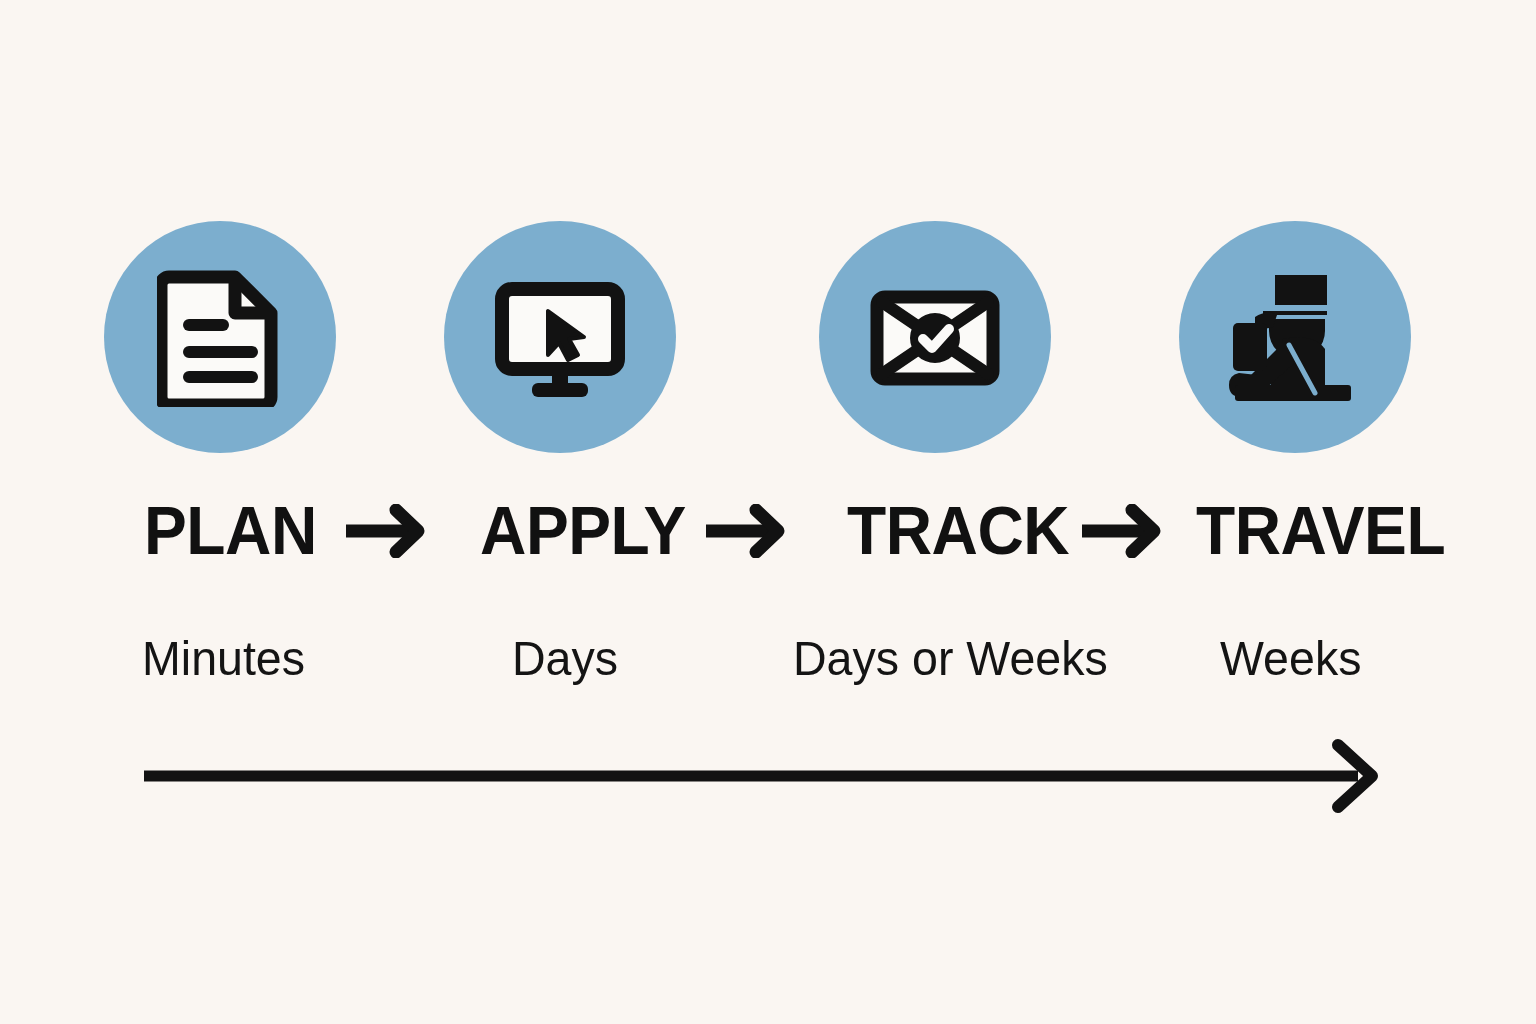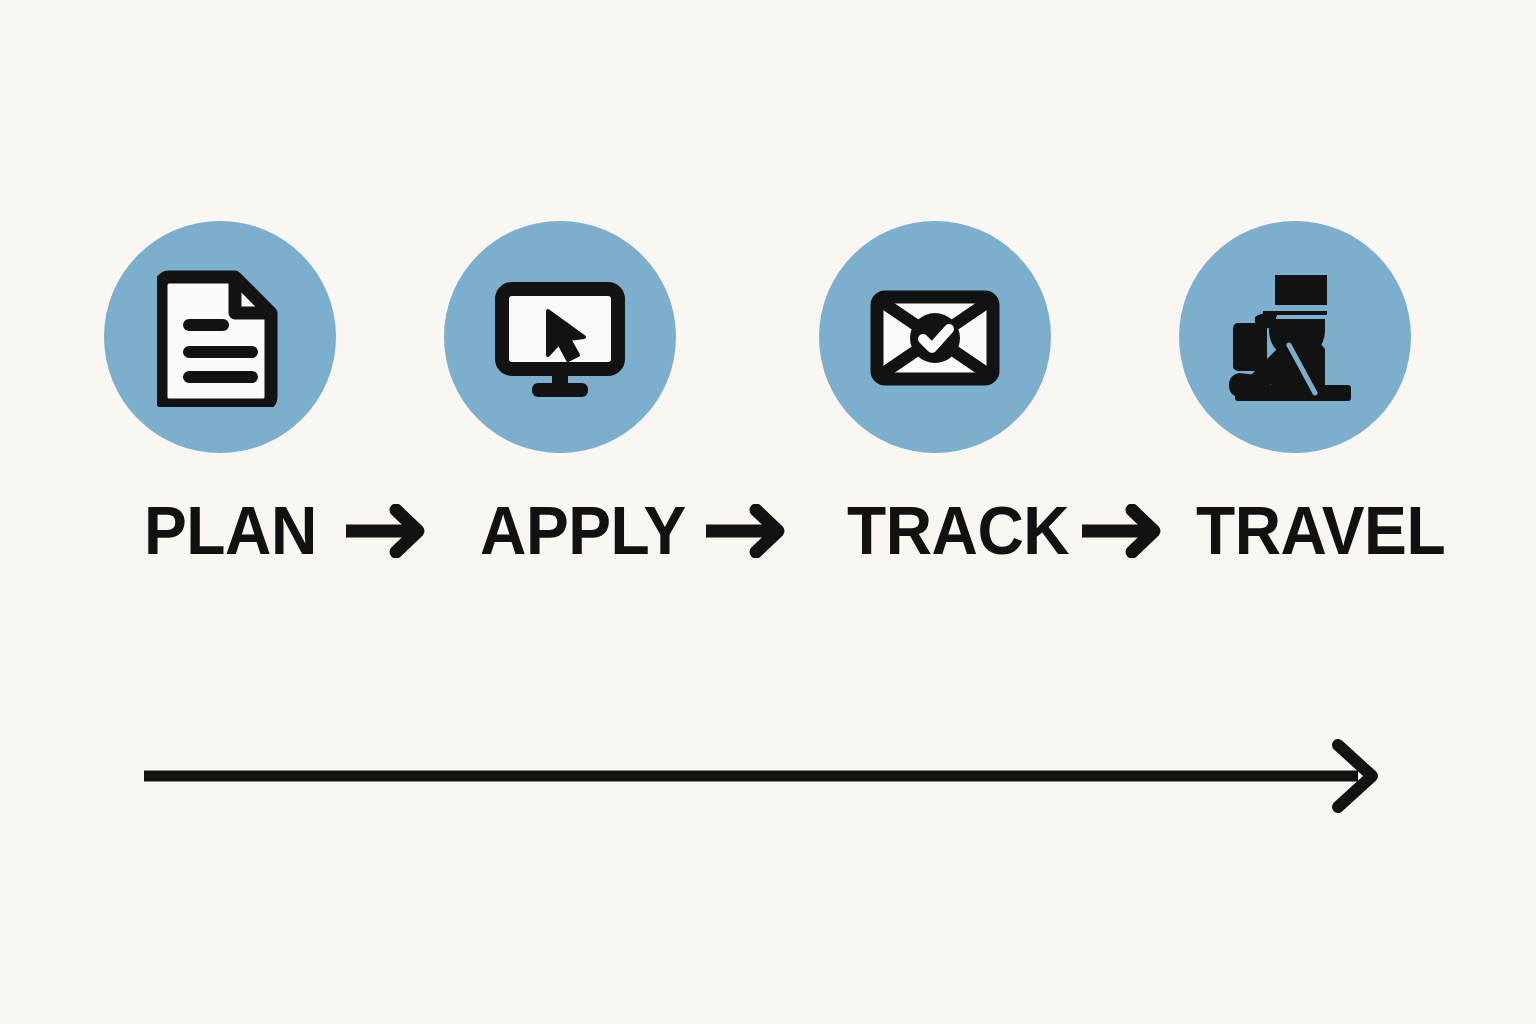--- a/index.html
+++ b/index.html
@@ -211,20 +211,26 @@
     <span class="step-arrow arrow-3">
       <svg viewBox="0 0 84 54" width="84" height="54" aria-hidden="true">
         <line x1="2" y1="27" x2="68" y2="27" stroke="#121212" stroke-width="13"></line>
         <path d="M52 6 L74 27 L52 48" fill="none" stroke="#121212" stroke-width="13" stroke-linecap="round" stroke-linejoin="round"></path>
       </svg>
     </span>
 
     <div class="step-name name-4">TRAVEL</div>
   </div>
 
+  <div class="durrow">
+    <div class="duration dur-1">Minutes</div>
+    <div class="duration dur-2">Days</div>
+    <div class="duration dur-3">Days or Weeks</div>
+    <div class="duration dur-4">Weeks</div>
+  </div>
 
   <div class="timeline">
     <svg viewBox="0 0 1270 84" width="1270" height="84" aria-hidden="true">
       <line x1="14" y1="41" x2="1228" y2="41" stroke="#121212" stroke-width="11"></line>
       <path d="M1208 10 L1242 41 L1208 72" fill="none" stroke="#121212" stroke-width="12" stroke-linecap="round" stroke-linejoin="round"></path>
     </svg>
   </div>
 
 </div>
 

